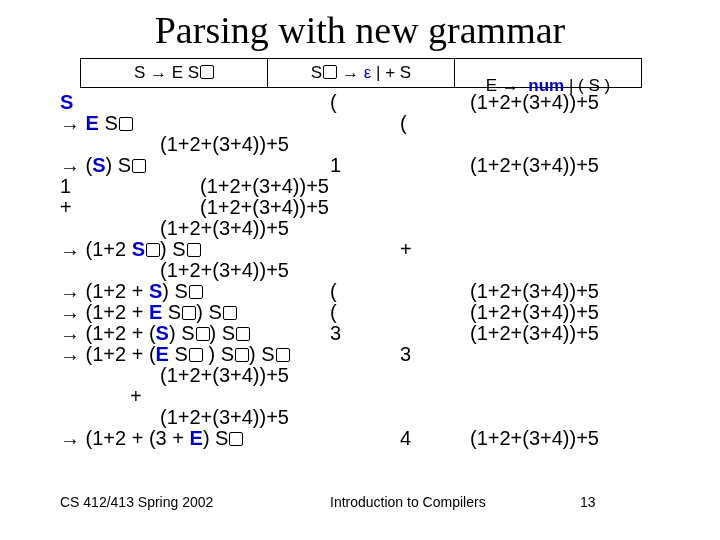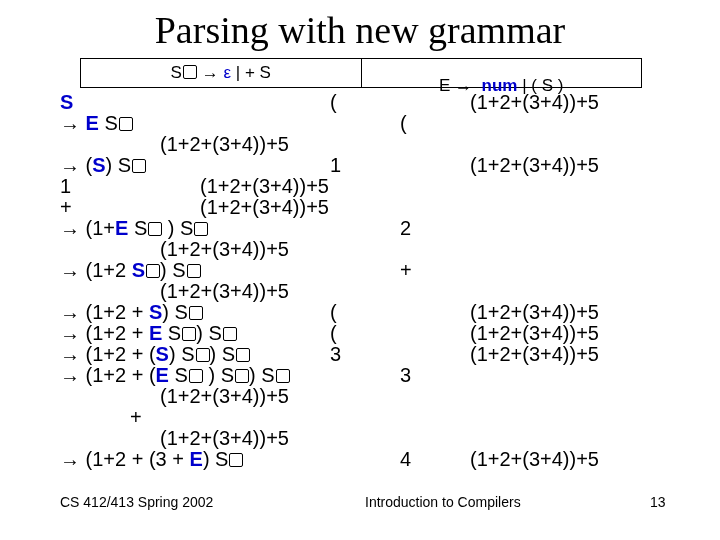--- a/index.html
+++ b/index.html
@@ -77,21 +77,20 @@
 
   .footer {
     position: absolute;
     left: 60px;
     top: 494px;
     width: 620px;
     font-family: Arial, Helvetica, sans-serif;
     font-size: 14px;
     display: flex;
     flex-direction: row;
-    gap: 35px;
   }
   .footer .fl { width: 270px; }
   .footer .fc { width: 250px; }
   .footer .fr { flex: 1; text-align: left; }
 
   .prime {
     display: inline-block;
     width: 12px;
     height: 12px;
     border: 1px solid #000;
@@ -105,20 +104,27 @@
 </style>
 </head>
 <body>
 <div class="slide">
 
 <div class="title" data-bind="title">Parsing with new grammar</div>
 
 <div class="rules-box">
   <div class="cell">
     <span class="tok">
+      <span data-bind="rules.r1_a">S </span>
+      <span data-bind="arrow_glyph">→</span>
+      <span data-bind="rules.r1_b"> E S</span><span class="prime"></span>
+    </span>
+  </div>
+  <div class="cell">
+    <span class="tok">
       <span data-bind="rules.r2_a">S</span><span class="prime"></span>
       <span data-bind="rules.r2_b"> </span>
       <span data-bind="arrow_glyph">→</span>
       <span class="blue" data-bind="rules.r2_eps">ε</span>
       <span data-bind="rules.r2_c"> | + S</span>
     </span>
   </div>
   <div class="cell">
     <span class="tok">
       <span data-bind="rules.r3_a">E </span>
@@ -164,26 +170,20 @@
     <div class="col-m2"></div>
     <div class="col-r" data-bind="rows.4.right">(1+2+(3+4))+5</div>
   </div>
 
   <div class="row">
     <div class="col-m1" data-bind="rows.5.m1">+</div>
     <div class="col-m2"></div>
     <div class="col-r" data-bind="rows.5.right">(1+2+(3+4))+5</div>
   </div>
 
-  <div class="row">
-    <div class="col-l arr">(1+<span class="blue bold">E</span> S<span class="prime"></span> ) S<span class="prime"></span></div>
-    <div class="col-m1"></div>
-    <div class="col-m2" data-bind="rows.6.m2">2</div>
-    <div class="col-r"></div>
-  </div>
 
   <div class="row">
     <div class="col-l indent1" data-bind="rows.7.left_plain">(1+2+(3+4))+5</div>
     <div class="col-m1"></div>
         <div class="col-m2"></div>
         <div class="col-r"></div>
   </div>
 
   <div class="row">
     <div class="col-l arr">(1+2 <span class="blue bold">S</span><span class="prime"></span>) S<span class="prime"></span></div>

